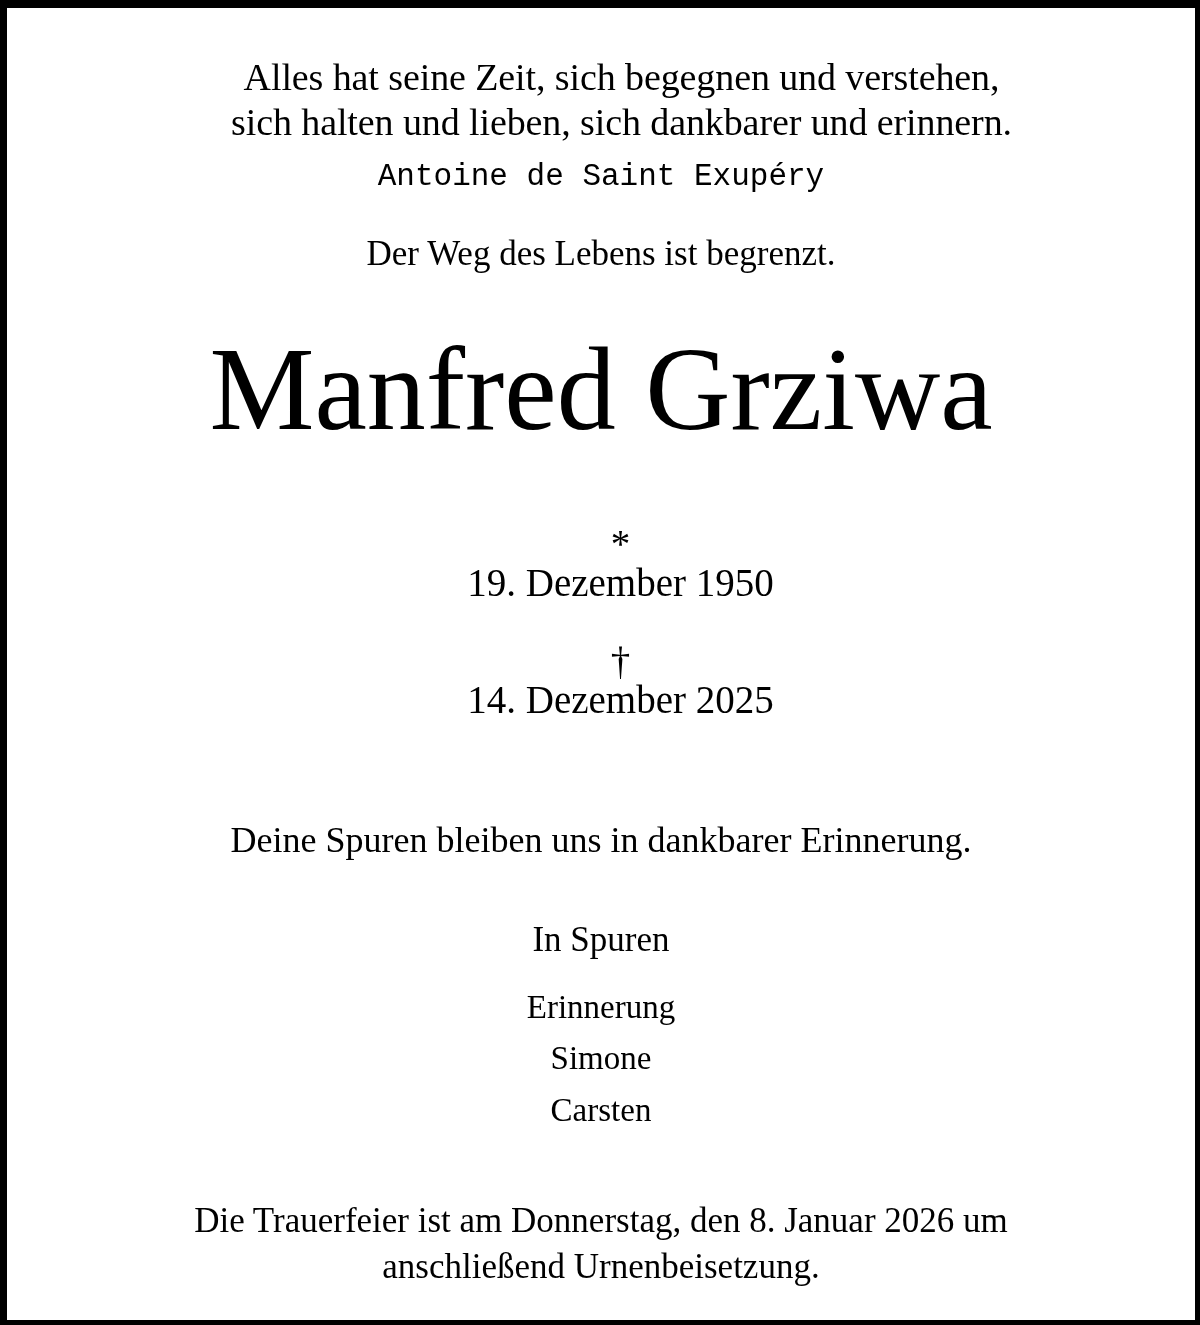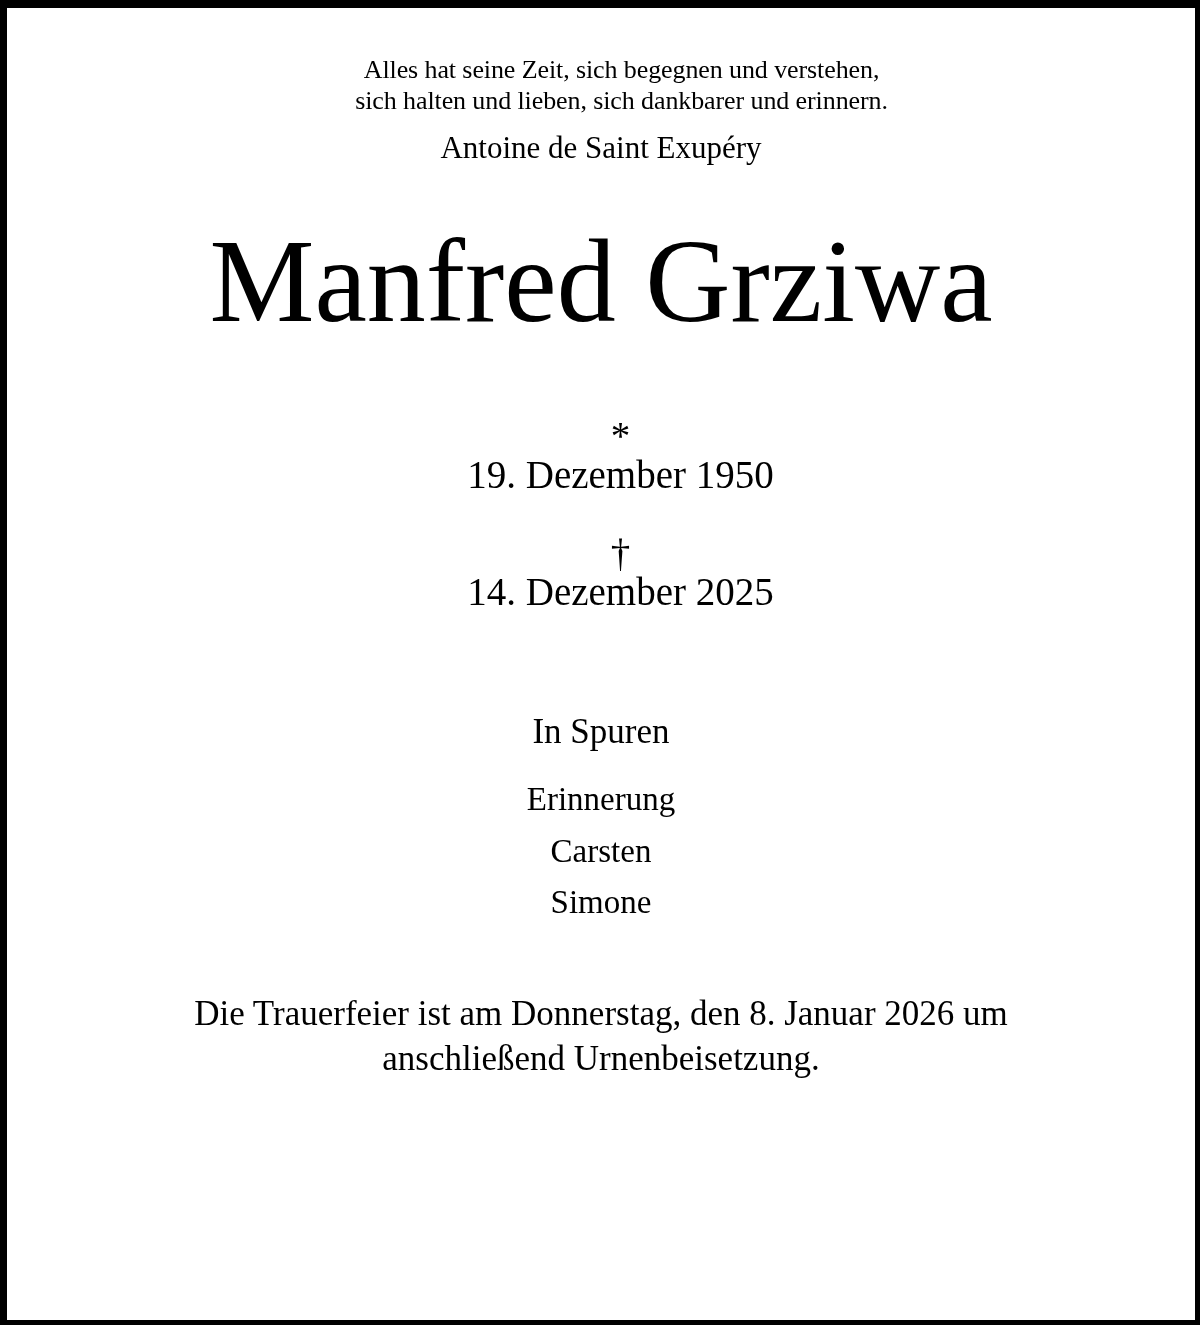--- a/index.html
+++ b/index.html
@@ -36,29 +36,30 @@
     line-height: 1.0;
     color: #000000;
   }
 
   
   .quote-block {
     margin-top: 47px;
     width: 100%;
   }
   .quote-line {
-    font-size: 26px;
+    font-size: 38px;
     line-height: 1.18;
     letter-spacing: -0.1px;
     padding-left: 41px;
   }
 
   .attribution {
     font-size: 31px;
     margin-top: 16px;
+    font-family: Liberation Mono, monospace;
   }
 
   
   .intro {
     font-size: 35px;
     margin-top: 44px;
   }
 
   
   .name {
@@ -113,38 +114,40 @@
 <body>
 
 <div id="notice">
 
   <div class="quote-block">
     <div class="line quote-line">Alles hat seine Zeit, sich begegnen und verstehen,</div>
     <div class="line quote-line">sich halten und lieben, sich dankbarer und erinnern.</div>
     <div class="line attribution">Antoine de Saint Exupéry</div>
   </div>
 
+  <div class="line intro">Der Weg des Lebens ist begrenzt.</div>
 
   <div class="line name">Manfred Grziwa</div>
 
   <div class="line dates">
     <span>*</span>
     <span>19. Dezember 1950</span>
     <span class="sep"></span>
     <span>†</span>
     <span>14. Dezember 2025</span>
   </div>
 
+  <div class="line remembrance">Deine Spuren bleiben uns in dankbarer Erinnerung.</div>
 
   <div class="line in-love">In Spuren</div>
 
   <div class="family-names">
     <div class="line family-name">Erinnerung</div>
+    <div class="line family-name">Simone</div>
     <div class="line family-name">Carsten</div>
-    <div class="line family-name">Simone</div>
   </div>
 
   <div class="service">
     <div class="line service-line">Die Trauerfeier ist am Donnerstag, den 8. Januar 2026 um</div>
     <div class="line service-line">anschließend Urnenbeisetzung.</div>
   </div>
 
 </div>
 
 </body></html>

